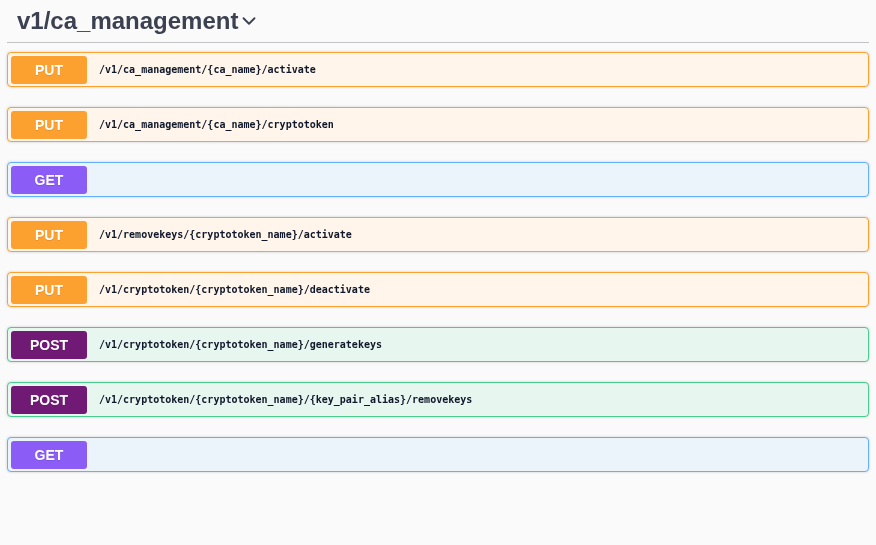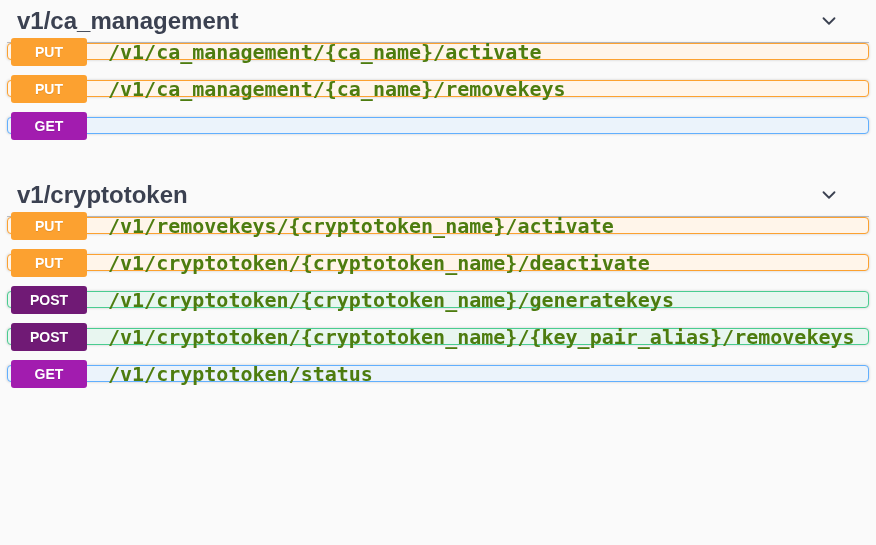--- a/index.html
+++ b/index.html
@@ -7,72 +7,72 @@
     margin: 0; padding: 0;
     width: 876px; height: 545px;
     background: #fafafa;
     font-family: "Liberation Sans", sans-serif;
     overflow: hidden;
   }
   .wrap { padding: 0 7px; }
 
   .tag-header {
     display: flex;
-    justify-content: space-between;
     align-items: center;
     padding: 6px 29px 6px 10px;
     border-bottom: 1px solid rgba(59,65,81,.3);
+    margin-bottom: 9px;
     cursor: pointer;
   }
   .tag-header.second { padding-top: 26px; }
   .tag-title {
     font-size: 24px;
     font-weight: bold;
     color: #3b4151;
     line-height: 30px;
   }
   .chevron { display: flex; align-items: center; }
   .chevron svg { display: block; }
 
   .opblock {
     display: flex;
     align-items: center;
     border: 1px solid;
     border-radius: 4px;
     box-shadow: 0 0 3px rgba(0,0,0,.19);
     padding: 3px;
     margin-bottom: 20px;
-    height: 17px;
+    height: 35px;
     cursor: pointer;
   }
   .opblock.put  { background: #fff5ea; border-color: #fca130; }
   .opblock.get  { background: #ebf3fb; border-color: #61affe; }
   .opblock.post { background: #e8f6f0; border-color: #49cc90; }
 
   .method-badge {
     min-width: 76px;
     text-align: center;
     padding: 6px 0;
     border-radius: 3px;
     font-size: 14px;
     font-weight: bold;
     color: #ffffff;
     text-shadow: 0 1px 0 rgba(0,0,0,.1);
     flex: 0 0 auto;
   }
   .opblock.put  .method-badge { background: #fca130; }
-  .opblock.get  .method-badge { background: #a21caf; }
+  .opblock.get  .method-badge { background: #8b5cf6; }
   .opblock.post .method-badge { background: #701a75; }
 
   .op-path {
-    margin-left: 21px;
+    margin-left: 12px;
     font-family: "DejaVu Sans Mono", monospace;
-    font-size: 20px;
+    font-size: 10px;
     font-weight: bold;
-    color: #4d7c0f;
+    color: #0f172a;
     white-space: nowrap;
   }
 </style>
 </head>
 <body>
 
 <div class="wrap">
 
   <div class="tag-header">
     <span class="tag-title">v1/ca_management</span>
@@ -83,35 +83,27 @@
     </span>
   </div>
 
   <div class="opblock put">
     <span class="method-badge">PUT</span>
     <span class="op-path">/v1/ca_management/{ca_name}/activate</span>
   </div>
 
   <div class="opblock put">
     <span class="method-badge">PUT</span>
-    <span class="op-path">/v1/ca_management/{ca_name}/removekeys</span>
+    <span class="op-path">/v1/ca_management/{ca_name}/cryptotoken</span>
   </div>
 
   <div class="opblock get">
     <span class="method-badge">GET</span>
   </div>
 
-  <div class="tag-header second">
-    <span class="tag-title">v1/cryptotoken</span>
-    <span class="chevron">
-      <svg width="22" height="22" viewBox="0 0 24 24" fill="none" stroke="#3b4151" stroke-width="2" stroke-linecap="round" stroke-linejoin="round">
-          <polyline points="6 9 12 15 18 9"></polyline>
-        </svg>
-    </span>
-  </div>
 
   <div class="opblock put">
     <span class="method-badge">PUT</span>
     <span class="op-path">/v1/removekeys/{cryptotoken_name}/activate</span>
   </div>
 
   <div class="opblock put">
     <span class="method-badge">PUT</span>
     <span class="op-path">/v1/cryptotoken/{cryptotoken_name}/deactivate</span>
   </div>
@@ -121,16 +113,15 @@
     <span class="op-path">/v1/cryptotoken/{cryptotoken_name}/generatekeys</span>
   </div>
 
   <div class="opblock post">
     <span class="method-badge">POST</span>
     <span class="op-path">/v1/cryptotoken/{cryptotoken_name}/{key_pair_alias}/removekeys</span>
   </div>
 
   <div class="opblock get">
     <span class="method-badge">GET</span>
-    <span class="op-path">/v1/cryptotoken/status</span>
   </div>
 
 </div>
 
 </body></html>

